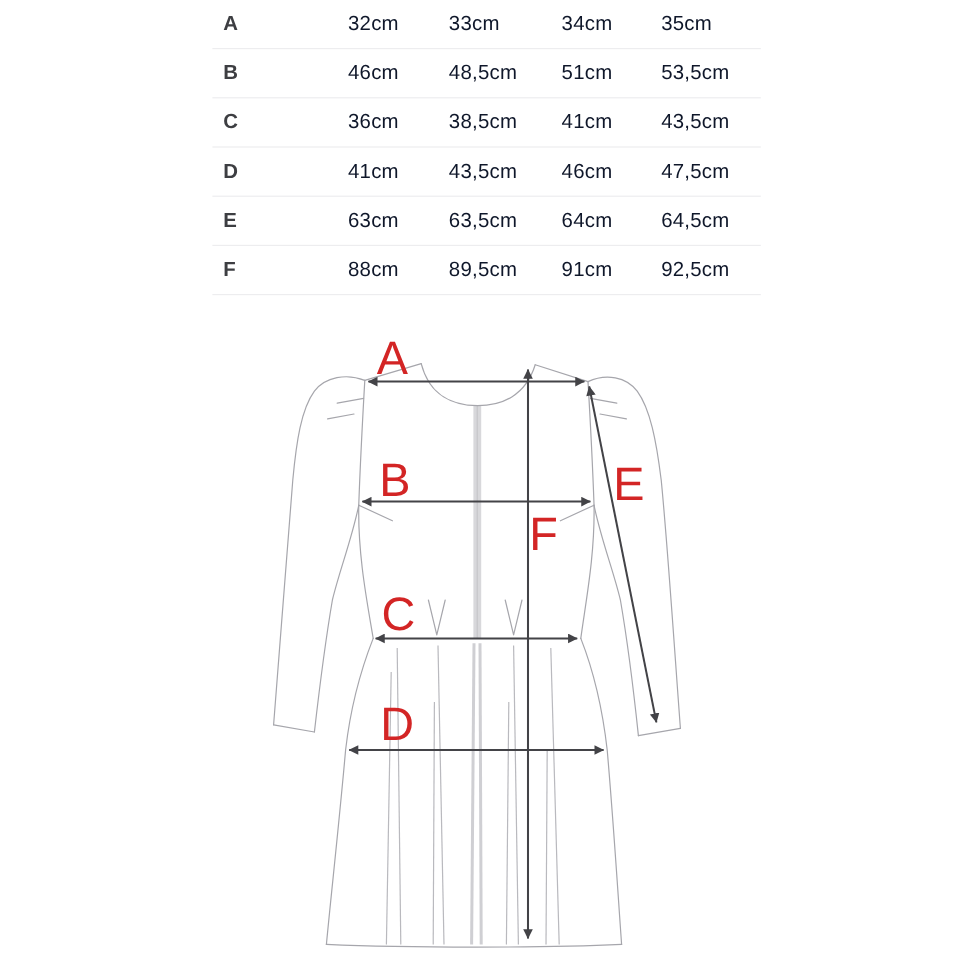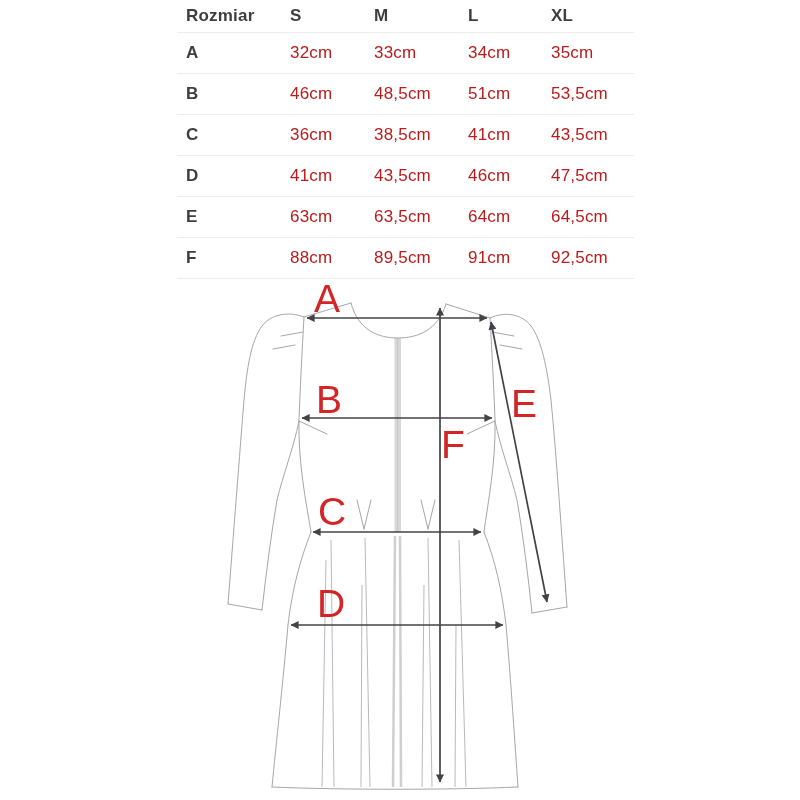--- a/index.html
+++ b/index.html
@@ -15,21 +15,21 @@
   .trow{
     display:grid;
     grid-template-columns:113px 84px 94px 83px 83px;
     align-items:center;
     height:40px;
     border-bottom:1px solid #ededef;
   }
   .trow.head{height:32px;}
   .tcell{
     font-size:17px;
-    color:#b91c1c;
+    color:#0f172a;
     letter-spacing:.2px;
     white-space:nowrap;
   }
   .tcell.first{padding-left:9px;}
   .head .tcell, .tcell.rowlabel{
     font-weight:bold;
     color:#3d3e42;
   }
   
   .diagram-svg{position:absolute;left:0;top:0;}
@@ -43,27 +43,20 @@
     fill:#d32525;
     font-family:"Liberation Sans","DejaVu Sans",sans-serif;
     font-size:39px;
     text-anchor:middle;
   }
 </style>
 </head>
 <body>
 
 <div class="size-table">
-  <div class="trow head">
-    <div class="tcell first">Rozmiar</div>
-    <div class="tcell">S</div>
-    <div class="tcell">M</div>
-    <div class="tcell">L</div>
-    <div class="tcell">XL</div>
-  </div>
 
   <div class="trow">
     <div class="tcell first rowlabel">A</div>
     <div class="tcell">32cm</div>
     <div class="tcell">33cm</div>
     <div class="tcell">34cm</div>
     <div class="tcell">35cm</div>
   </div>
 
   <div class="trow">

